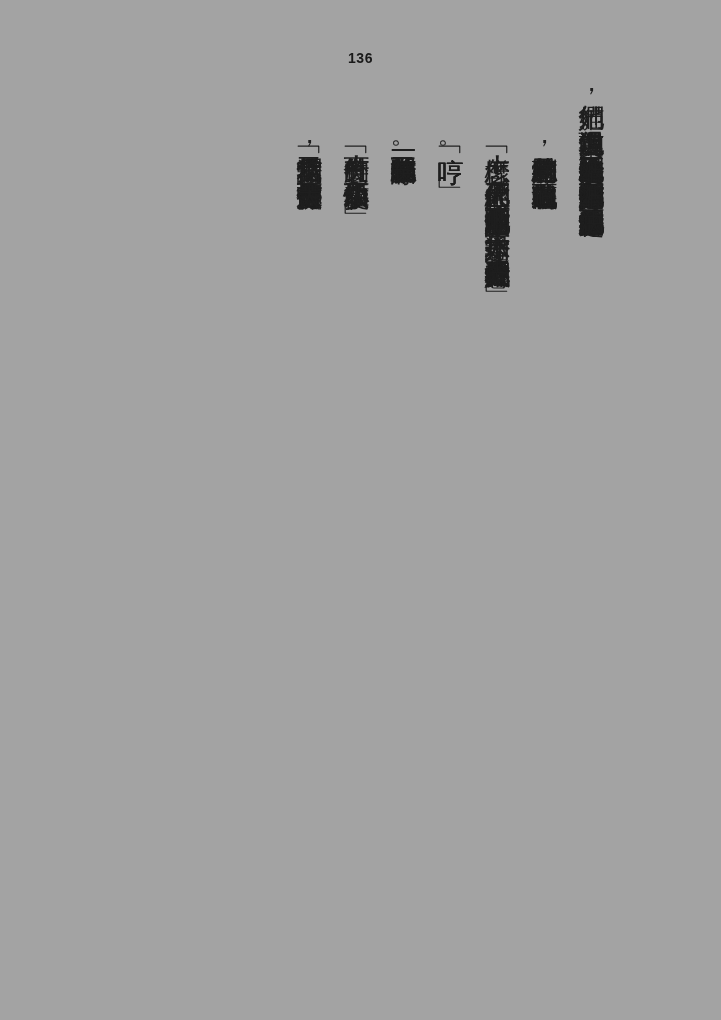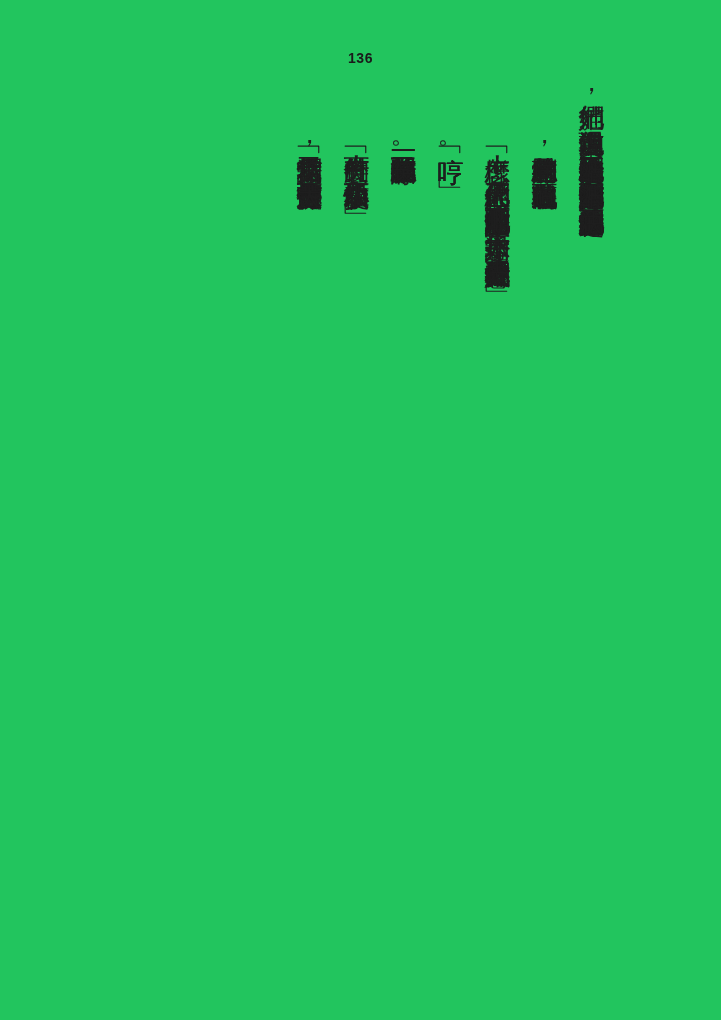--- a/index.html
+++ b/index.html
@@ -10,21 +10,21 @@
     width: 721px;
     height: 1020px;
     background: #ffffff;
     position: relative;
     overflow: hidden;
     font-family: "Liberation Serif", "DejaVu Serif", serif;
   }
   .page {
     position: absolute;
     inset: 0;
-    background: #22c55e;
+    background: #a3a3a3;
     padding-left: 13px;
   }
   .page-number {
     position: absolute;
     top: 50px;
     left: 0;
     width: 100%;
     text-align: center;
     font-family: "Liberation Sans", "DejaVu Sans", sans-serif;
     font-size: 14px;

